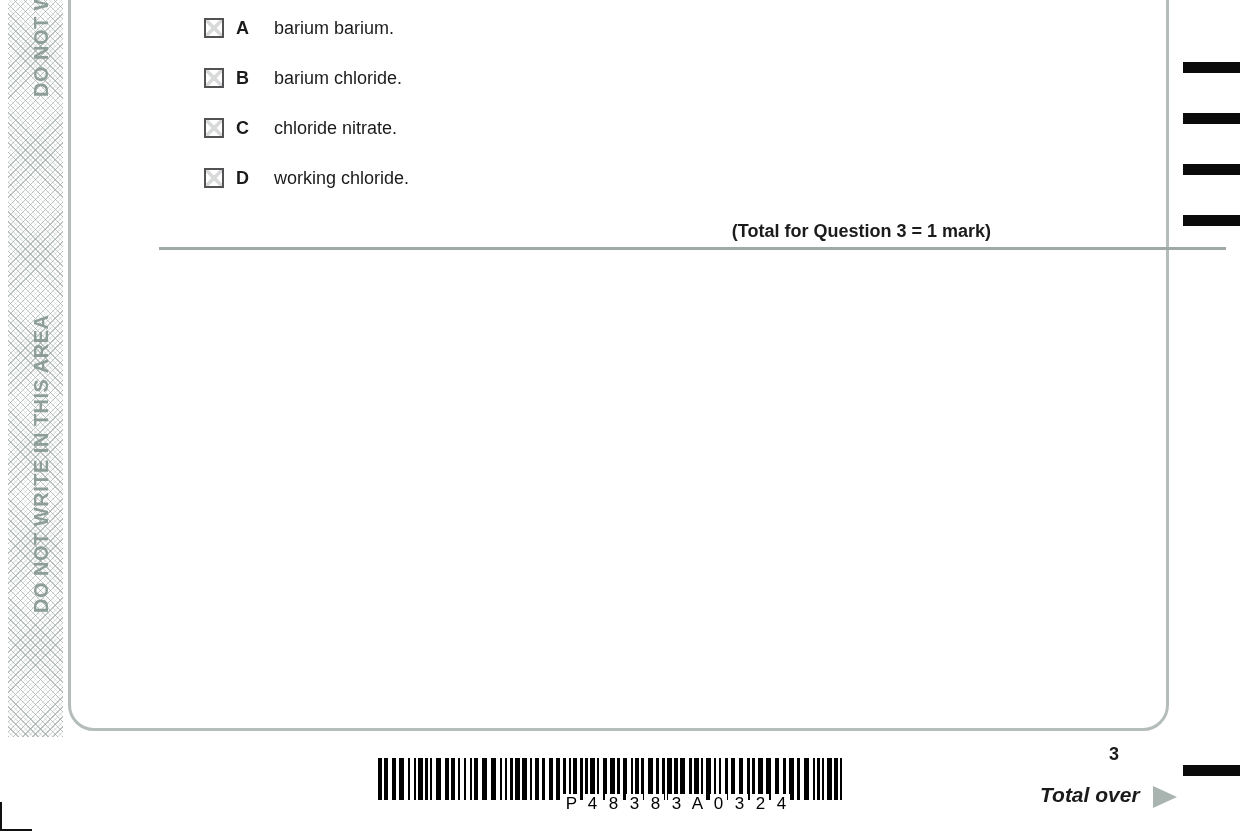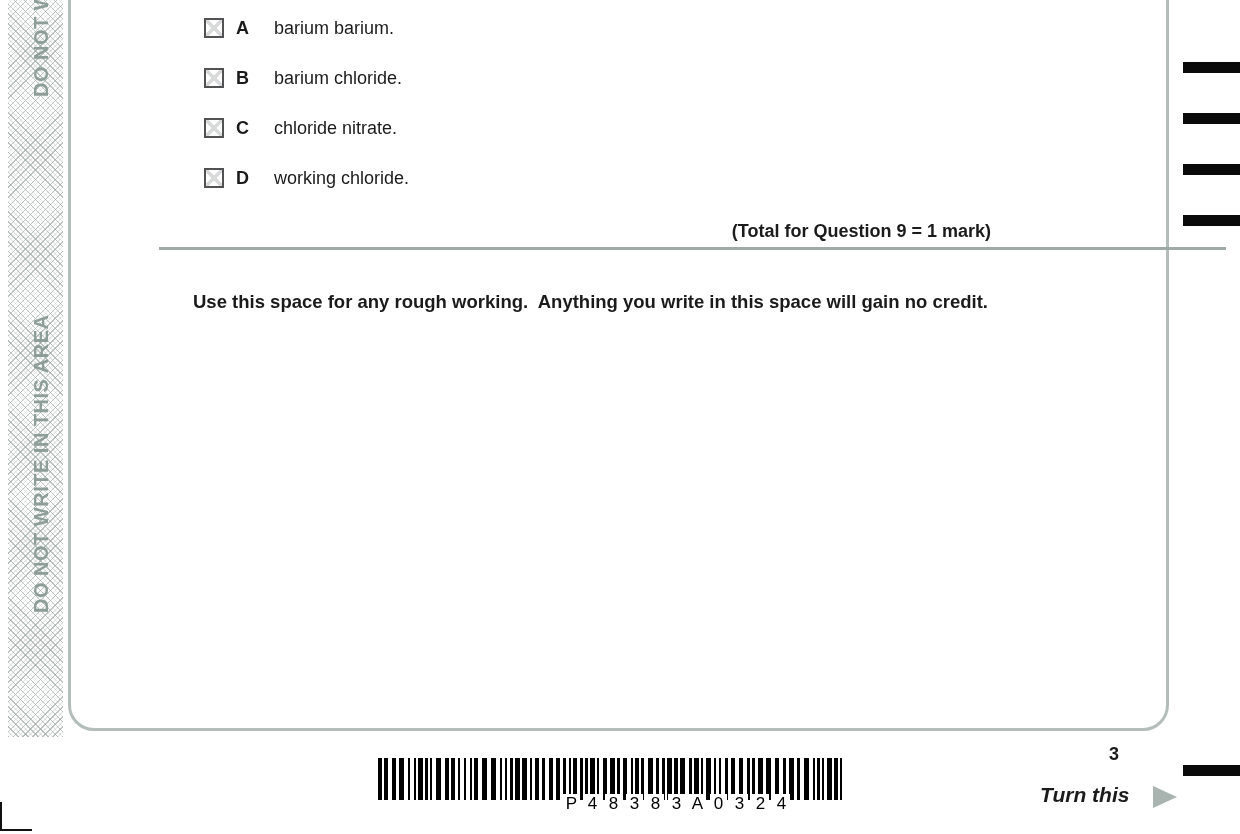--- a/index.html
+++ b/index.html
@@ -99,24 +99,23 @@
       <span class="opt-letter">C</span>
       <span class="opt-text">chloride nitrate.</span>
     </div>
 
     <div class="option-row r3">
       <span class="checkbox"></span>
       <span class="opt-letter">D</span>
       <span class="opt-text">working chloride.</span>
     </div>
 
-    <div class="total-line">(Total for Question 9 = 1 mark)</div>
+    <div class="total-line">(Total for Question 3 = 1 mark)</div>
     <div class="total-rule"></div>
 
-    <div class="rough-note">Use this space for any rough working.  Anything you write in this space will gain no credit.</div>
   </div>
 
   <div class="reg-bar b0"></div>
   <div class="reg-bar b1"></div>
   <div class="reg-bar b2"></div>
   <div class="reg-bar b3"></div>
   <div class="reg-bar b4"></div>
 
   <div class="lmark-v"></div>
   <div class="lmark-h"></div>
@@ -206,16 +205,16 @@
         <span>8</span>
         <span>3</span>
         <span>A</span>
         <span>0</span>
         <span>3</span>
         <span>2</span>
         <span>4</span>
       </div>
   </div>
 
-  <div class="turn-over">Turn this</div>
+  <div class="turn-over">Total over</div>
   <div class="turn-arrow"></div>
 
 </div>
 
 </body></html>

